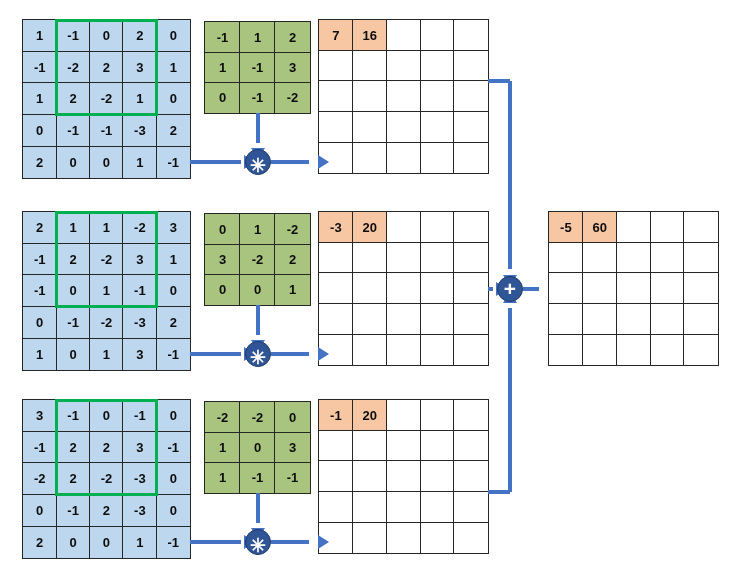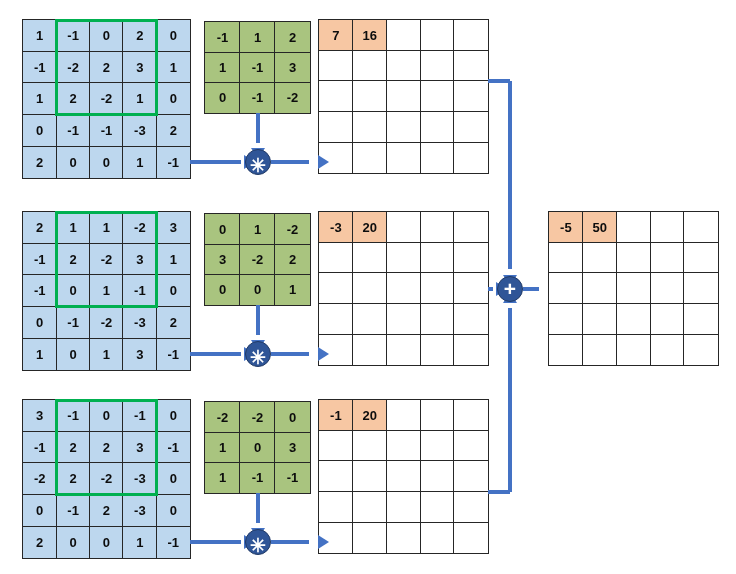--- a/index.html
+++ b/index.html
@@ -364,21 +364,21 @@
     <div class="arrow-head up" style="left: 503px; top: 291.5px;"></div>
     <div class="wire h" style="left: 488px; top: 286.5px; width: 5px;"></div>
     <div class="arrow-head right" style="left: 496px; top: 281.5px;"></div>
     <div class="wire h" style="left: 523px; top: 286.5px; width: 16px;"></div>
     <div class="arrow-head right" style="left: 548px; top: 281.5px;"></div>
     <div class="op-node sum" style="left: 497px; top: 275.5px;">
       <span class="op-glyph">+</span>
     </div>
     <div class="grid output-grid" style="left: 549px; top: 212px;">
       <div class="cell filled">-5</div>
-      <div class="cell filled">50</div>
+      <div class="cell filled">60</div>
       <div class="cell"></div>
       <div class="cell"></div>
       <div class="cell"></div>
       <div class="cell"></div>
       <div class="cell"></div>
       <div class="cell"></div>
       <div class="cell"></div>
       <div class="cell"></div>
       <div class="cell"></div>
       <div class="cell"></div>

